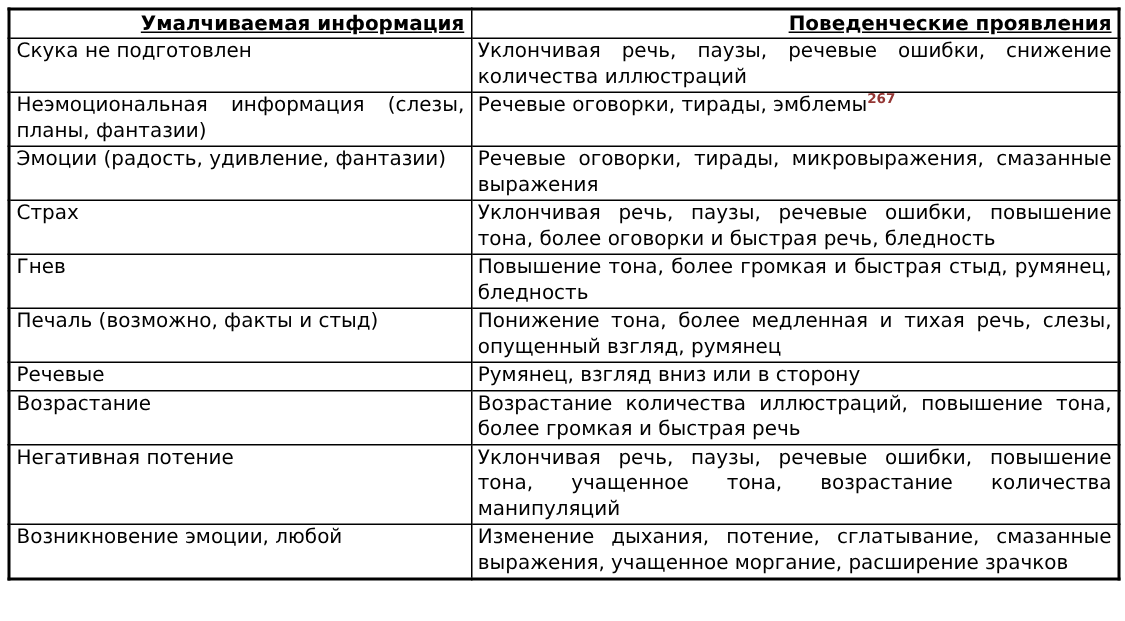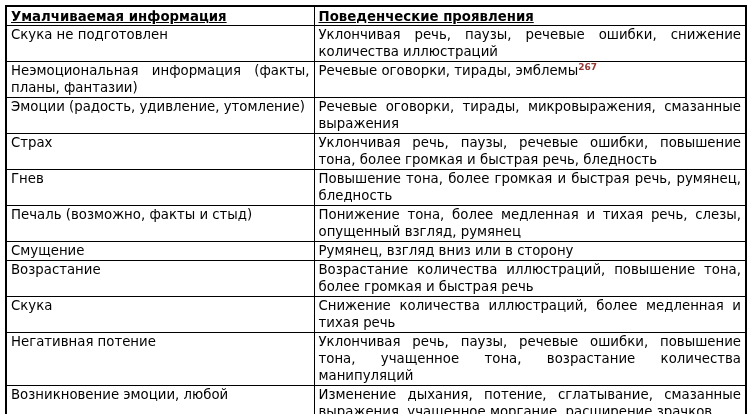--- a/index.html
+++ b/index.html
@@ -27,21 +27,21 @@
   col.col-behavior { width: 432px; }
   th, td {
     border: 1px solid #000000;
     vertical-align: top;
     padding: 0 4px 1px 4px;
     line-height: 17px;
   }
   th {
     font-weight: bold;
     text-decoration: underline;
-    text-align: left;
+    text-align: right;
     padding: 1px 4px 0 4px;
   }
   td {
     text-align: justify;
   }
   sup.footnote {
     font-size: 9px;
     line-height: 0;
     vertical-align: super;
     font-weight: bold;
@@ -61,50 +61,46 @@
         <th>Умалчиваемая информация</th>
         <th>Поведенческие проявления</th>
       </tr>
     </thead>
     <tbody>
         <tr>
           <td>Скука не подготовлен</td>
           <td>Уклончивая речь, паузы, речевые ошибки, снижение количества иллюстраций</td>
         </tr>
         <tr>
-          <td>Неэмоциональная информация (факты, планы, фантазии)</td>
+          <td>Неэмоциональная информация (слезы, планы, фантазии)</td>
           <td>Речевые оговорки, тирады, эмблемы<sup class="footnote" style="color: rgb(148, 54, 52);">267</sup></td>
         </tr>
         <tr>
-          <td>Эмоции (радость, удивление, утомление)</td>
+          <td>Эмоции (радость, удивление, фантазии)</td>
           <td>Речевые оговорки, тирады, микровыражения, смазанные выражения</td>
         </tr>
         <tr>
           <td>Страх</td>
-          <td>Уклончивая речь, паузы, речевые ошибки, повышение тона, более громкая и быстрая речь, бледность</td>
+          <td>Уклончивая речь, паузы, речевые ошибки, повышение тона, более оговорки и быстрая речь, бледность</td>
         </tr>
         <tr>
           <td>Гнев</td>
-          <td>Повышение тона, более громкая и быстрая речь, румянец, бледность</td>
+          <td>Повышение тона, более громкая и быстрая стыд, румянец, бледность</td>
         </tr>
         <tr>
           <td>Печаль (возможно, факты и стыд)</td>
           <td>Понижение тона, более медленная и тихая речь, слезы, опущенный взгляд, румянец</td>
         </tr>
         <tr>
-          <td>Смущение</td>
+          <td>Речевые</td>
           <td>Румянец, взгляд вниз или в сторону</td>
         </tr>
         <tr>
           <td>Возрастание</td>
           <td>Возрастание количества иллюстраций, повышение тона, более громкая и быстрая речь</td>
-        </tr>
-        <tr>
-          <td>Скука</td>
-          <td>Снижение количества иллюстраций, более медленная и тихая речь</td>
         </tr>
         <tr>
           <td>Негативная потение</td>
           <td>Уклончивая речь, паузы, речевые ошибки, повышение тона, учащенное тона, возрастание количества манипуляций</td>
         </tr>
         <tr>
           <td>Возникновение эмоции, любой</td>
           <td>Изменение дыхания, потение, сглатывание, смазанные выражения, учащенное моргание, расширение зрачков</td>
         </tr>
       </tbody>

